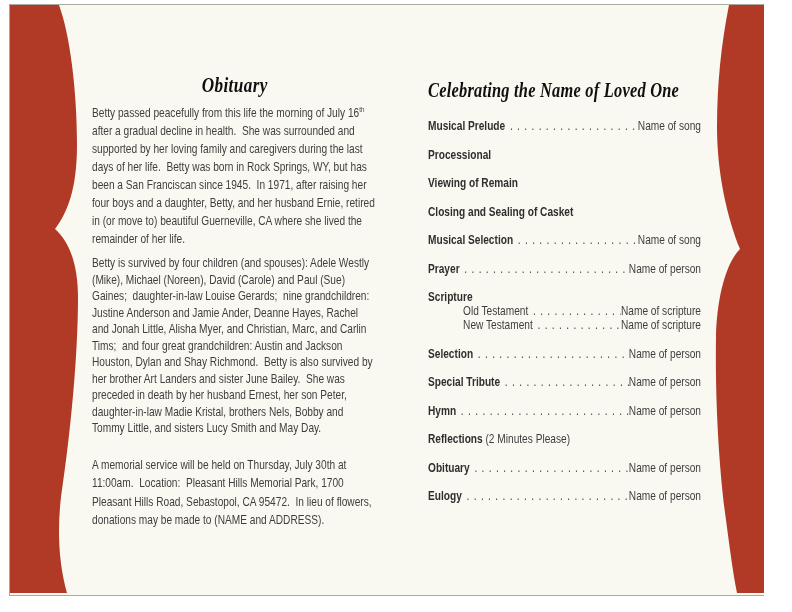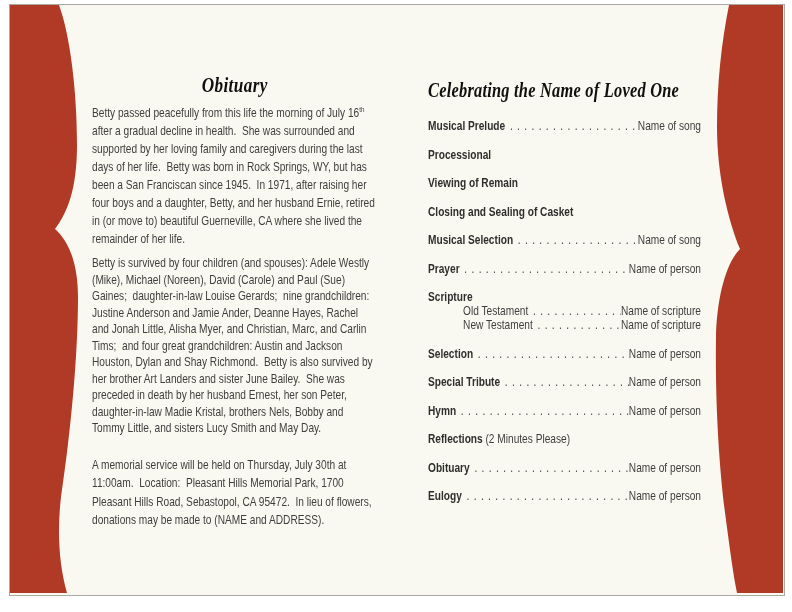--- a/index.html
+++ b/index.html
@@ -1,18 +1,18 @@
 <!DOCTYPE html>
 <html><head>
 <meta charset="utf-8">
 <style>
   html,body { margin:0; padding:0; background:#ffffff; }
   .canvas {
     position:relative; width:764px; height:612px; overflow:hidden;
-    background:#ffffff; font-family:"Liberation Sans","DejaVu Sans",sans-serif;padding-left:24px;
+    background:#ffffff; font-family:"Liberation Sans","DejaVu Sans",sans-serif;
   }
   .sheet {
     position:absolute; left:9px; top:4px; width:776px; height:592px;
     box-sizing:border-box; border:1px solid #a9a9a2; background:#faf9f1;
   }
   svg.flourish { position:absolute; left:0; top:0; pointer-events:none; }
 
   
   .left-col {
     position:absolute; left:92px; top:72px; width:366px;

